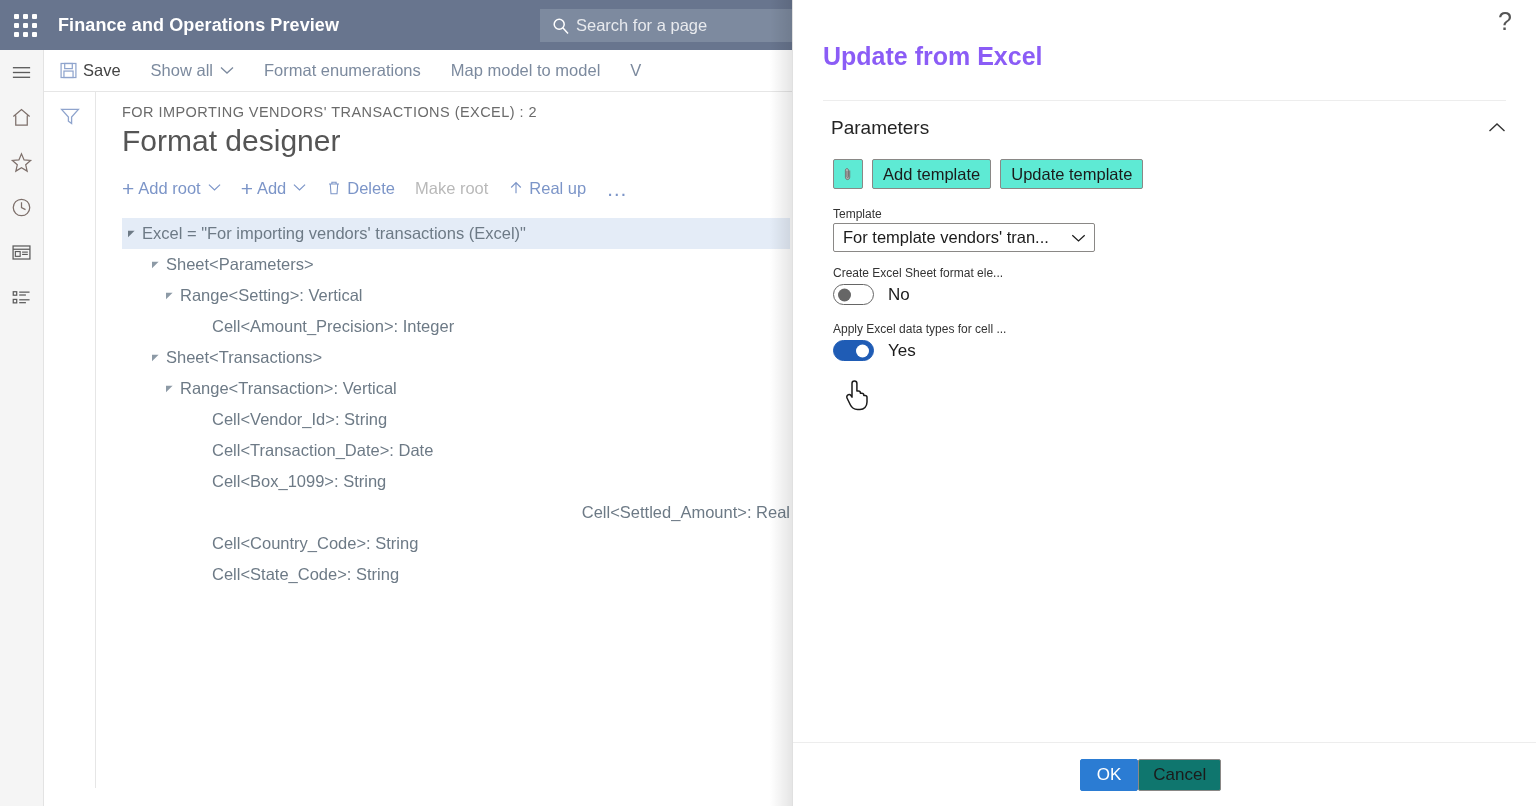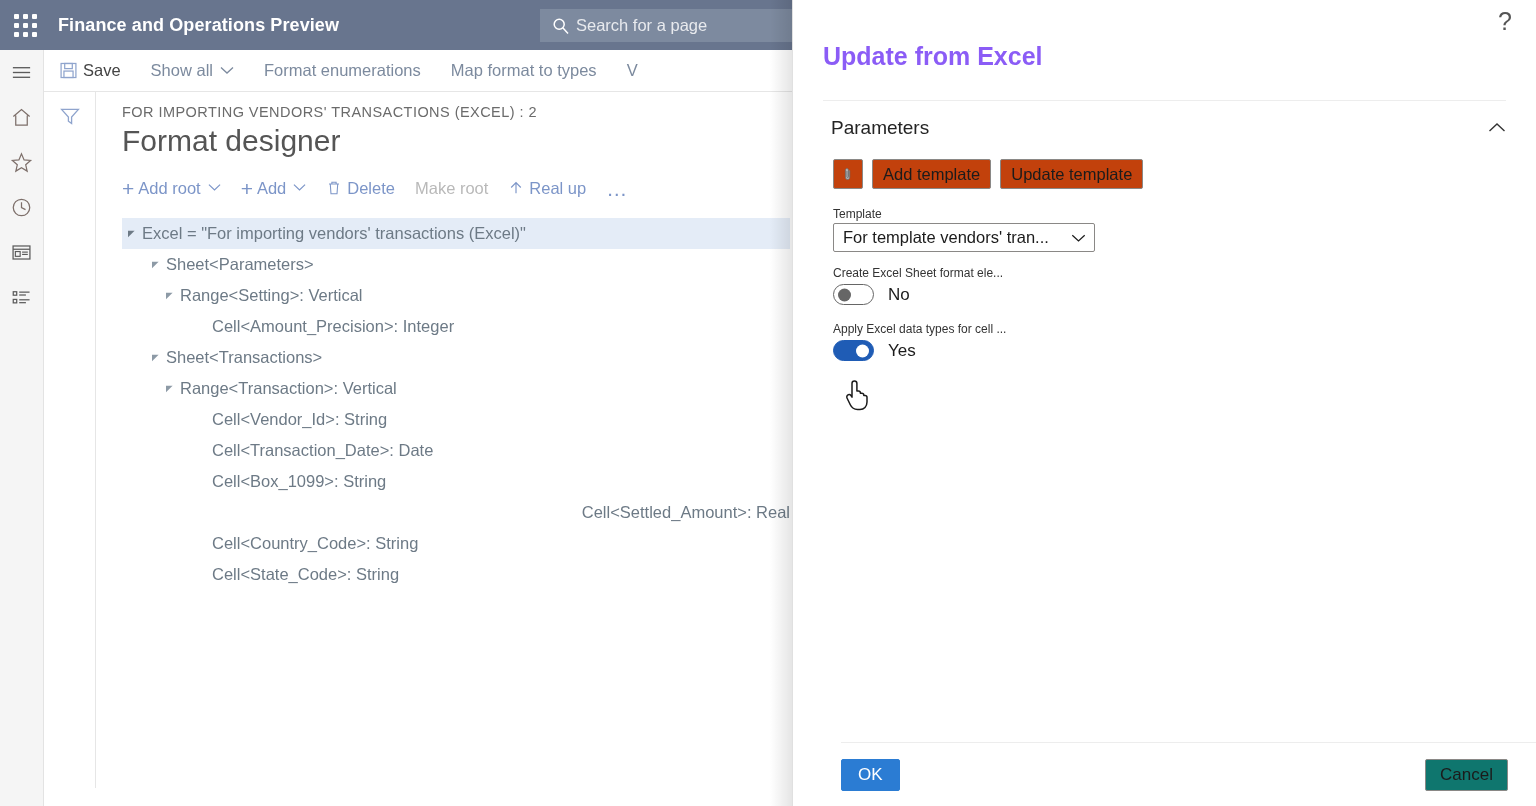--- a/index.html
+++ b/index.html
@@ -132,21 +132,21 @@
   .dlg-rule { margin: 29px 30px 0 30px; border-top: 1px solid #ededed; }
   .sect-head {
     display: flex; align-items: center; justify-content: space-between;
     margin: 16px 30px 0 38px; cursor: pointer;
   }
   .sect-title { font-size: 19px; color: #242424; }
   .dlg-form { padding: 20px 0 0 40px; flex: 1 1 auto; }
   .btn-row { display: flex; align-items: center; gap: 9px; margin-bottom: 18px; }
   .ibtn {
     height: 30px; min-width: 30px; padding: 0 10px;
-    border: 1px solid #8a8886; background: #c2410c; border-radius: 2px;
+    border: 1px solid #8a8886; background: #5eead4; border-radius: 2px;
     font-size: 16.5px; color: #1b1b1b; cursor: pointer;
     display: flex; align-items: center; justify-content: center;
     font-family: "Liberation Sans", sans-serif;
   }
   .ibtn.icon-only { width: 30px; padding: 0; }
   .field { margin-bottom: 10px; }
   .flabel { font-size: 12px; color: #333333; margin-bottom: 2px; white-space: nowrap; }
   .selectbox {
     width: 262px; height: 29px; border: 1px solid #8a8886; border-radius: 2px;
     background: #ffffff; display: flex; align-items: center;
@@ -165,22 +165,22 @@
     border-radius: 50%; transform: translateY(-50%); }
   .toggle.off .knob { left: 4px; background: #666666; }
   .toggle.on .knob { right: 4px; background: #ffffff; }
   .toggle-txt { font-size: 17px; color: #1b1b1b; margin-left: 14px; }
 
   .cursor-hand { position: absolute; left: 843px; top: 378px; width: 28px; height: 34px;
     pointer-events: none; }
 
   .dlg-footer {
     height: 64px; border-top: 1px solid #ededed;
-    display: flex; align-items: center; justify-content: space-between;
-    padding-right: 28px;  margin-left: 48px;
+    display: flex; align-items: center; justify-content: center;
+    padding-right: 28px; 
   }
   .btn-ok {
     background: #2b7cd3; color: #ffffff; border: 1px solid #2b7cd3;
     height: 32px; min-width: 58px; padding: 0 16px; border-radius: 2px;
     font-size: 17px; cursor: pointer; font-family: "Liberation Sans", sans-serif;
   }
   .btn-cancel {
     background: #0f766e; color: #1b1b1b; border: 1px solid #8a8886;
     height: 32px; min-width: 58px; padding: 0 14px; border-radius: 2px;
     font-size: 17px; cursor: pointer; font-family: "Liberation Sans", sans-serif;
@@ -282,21 +282,21 @@
       <span class="caret">
         <svg viewBox="0 0 14 9" width="14" height="9">
             <path d="M1 1.4 L7 7 L13 1.4" fill="none" stroke="#7c8a9e" stroke-width="1.3"></path>
           </svg>
       </span>
     </div>
     <div class="tb-btn muted">
       <span>Format enumerations</span>
     </div>
     <div class="tb-btn muted">
-      <span>Map format to types</span>
+      <span>Map model to model</span>
     </div>
     <div class="tb-btn muted">
       <span>V</span>
     </div>
   </div>
 
   <div class="body-area">
 
     <div class="filter-col">
       <div class="filter-ico">

